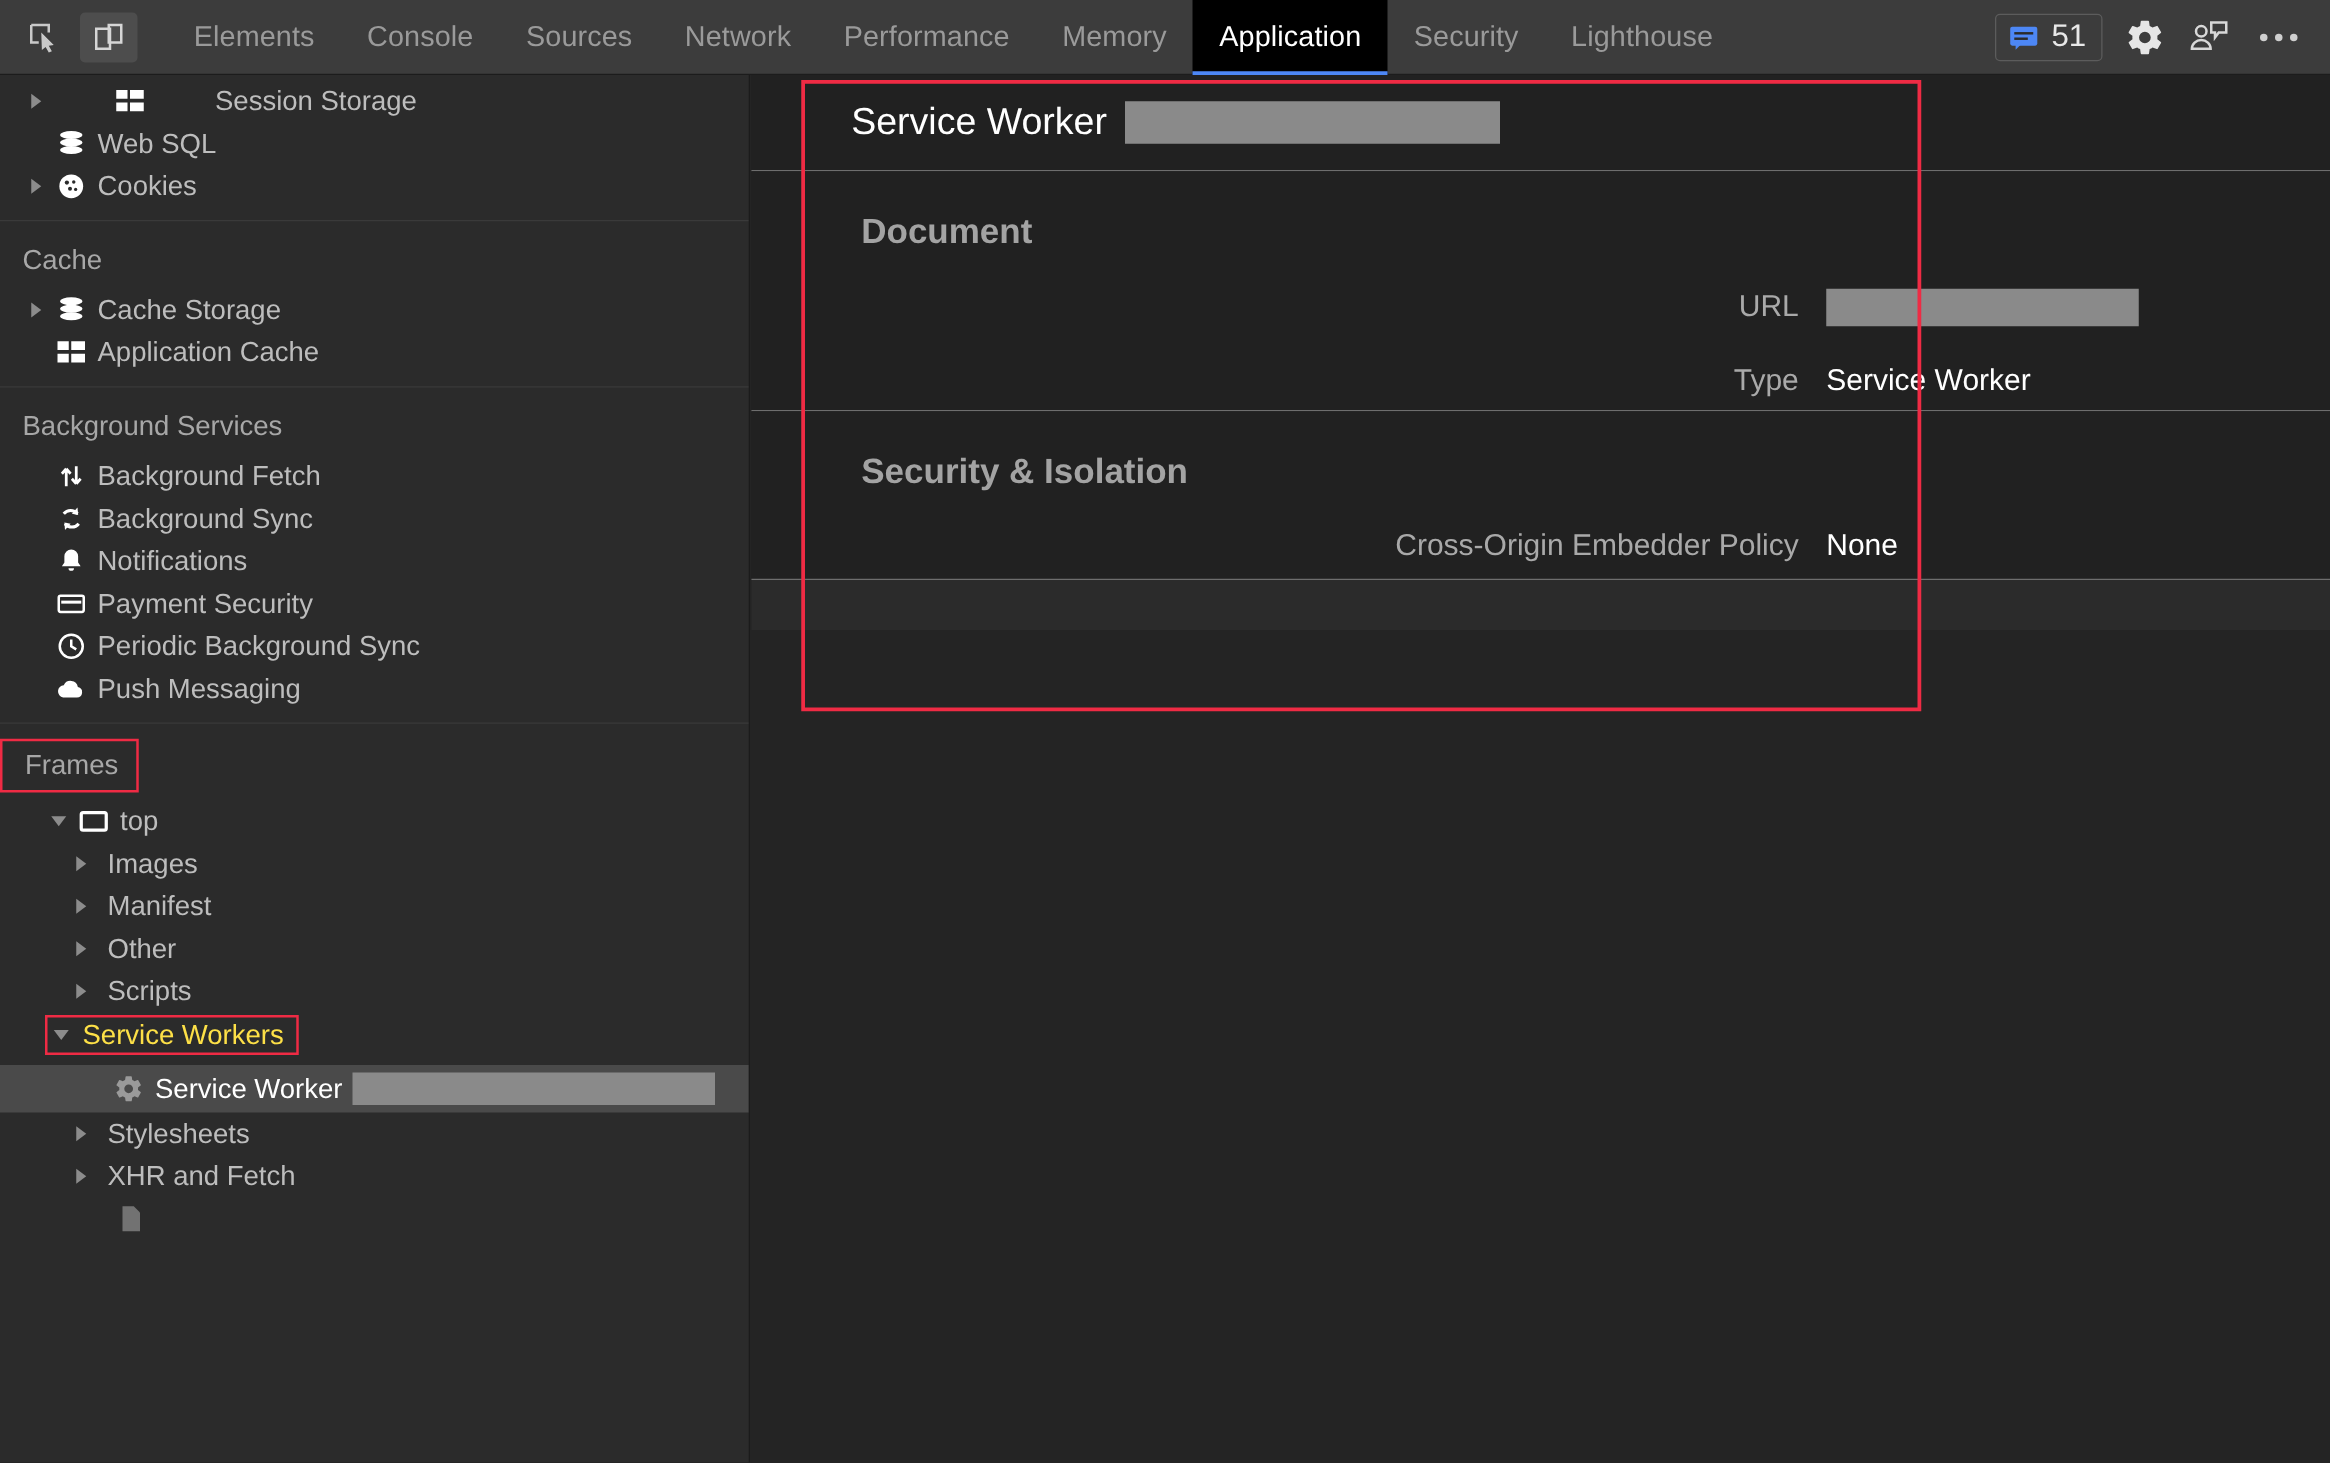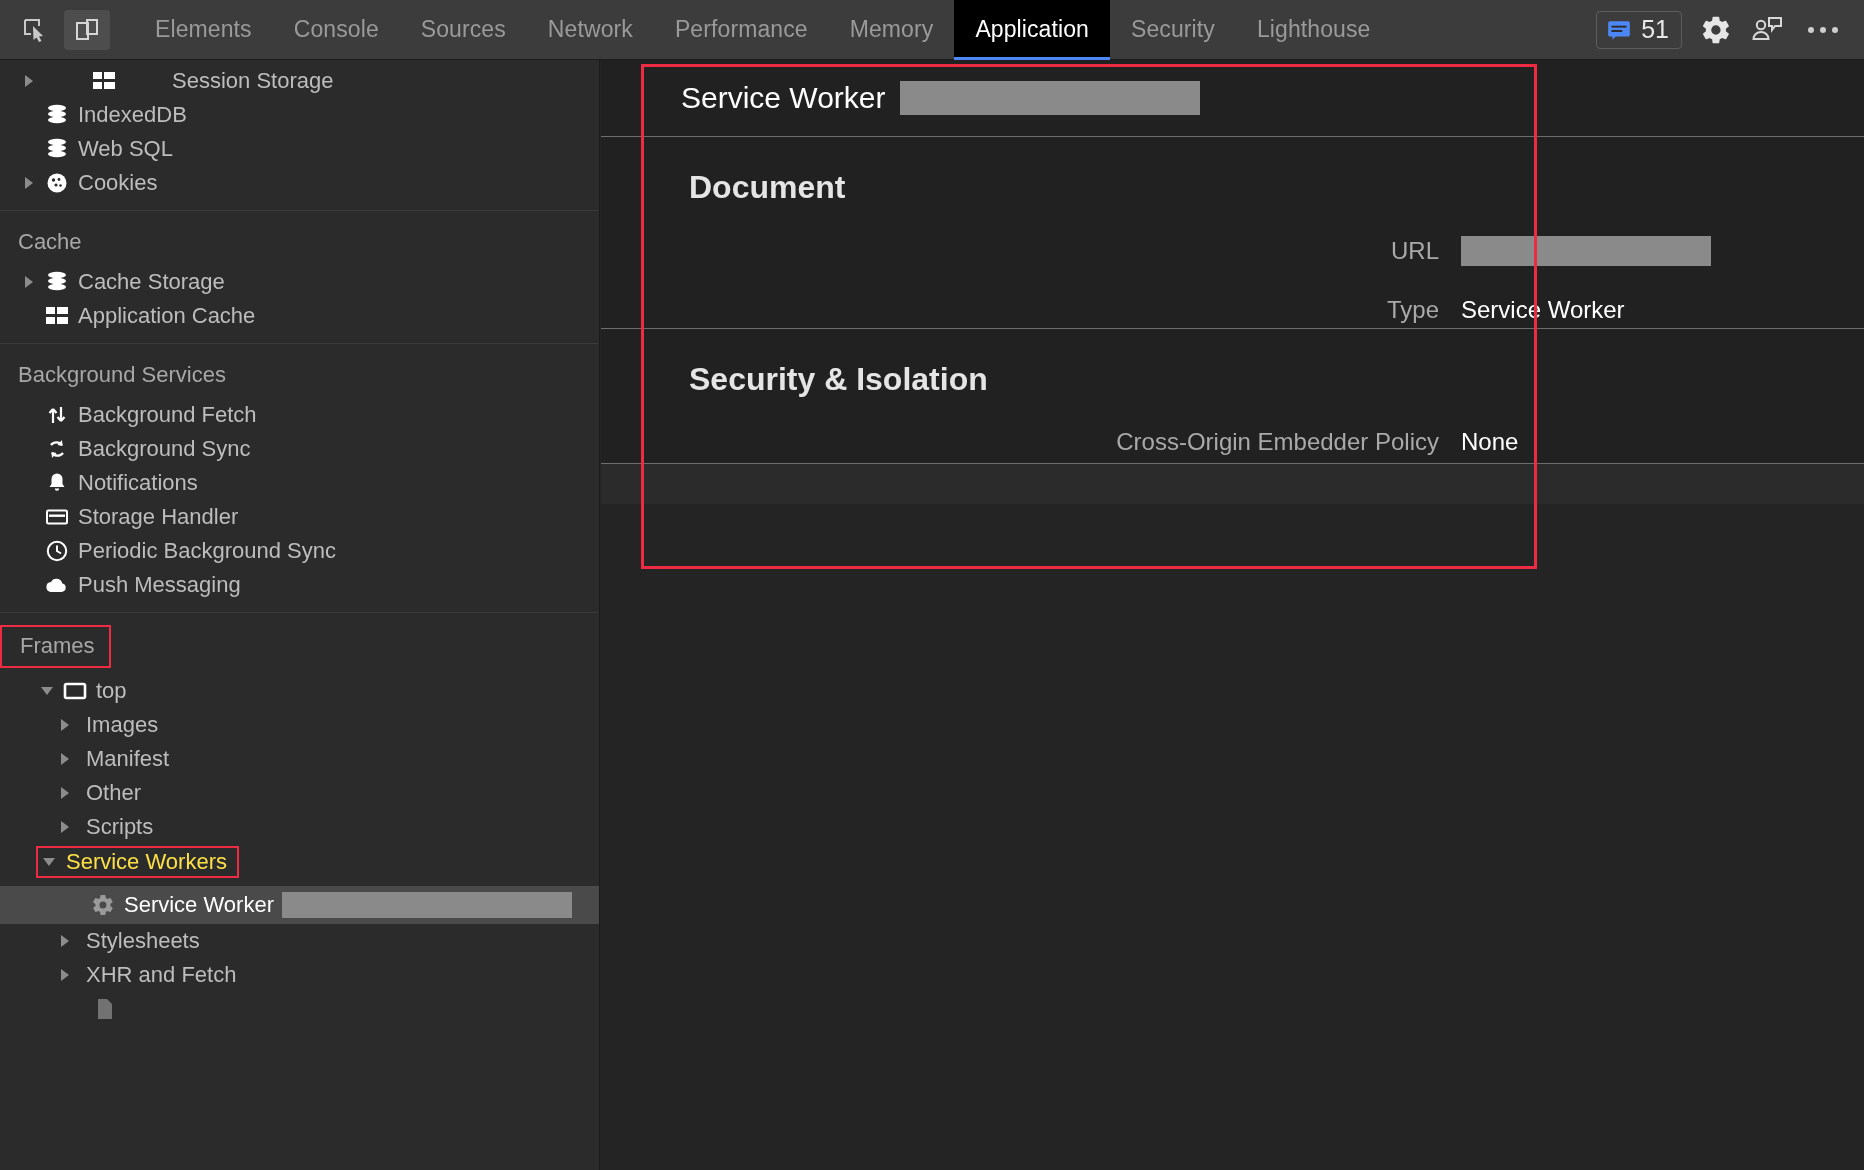--- a/index.html
+++ b/index.html
@@ -103,21 +103,21 @@
   }
   #redbox {
     position: absolute; left: 40px; top: 4px; width: 896px; height: 505px;
     border: 3px solid #ef2b44; pointer-events: none;
   }
   .panel-band { border-bottom: 1px solid #6e6e6e; background: #212121; }
   #sw-header { height: 77px; display: flex; align-items: center; padding-left: 80px; }
   #sw-header .h-title { color: #ffffff; font-size: 30px; }
   #sw-header .redact { height: 34px; width: 300px; margin-left: 14px; }
 
-  .section-title { color: #e5e5e5; font-size: 32px; font-weight: bold; padding: 32px 0 0 88px; }
+  .section-title { color: #a3a3a3; font-size: 28px; font-weight: bold; padding: 32px 0 0 88px; }
   .kv { display: flex; align-items: center; margin-top: 30px; }
   .kv .k { color: #a9a9a9; font-size: 24px; text-align: right; width: 860px; padding-right: 22px; }
   .kv .v { color: #ffffff; font-size: 24px; }
   .kv .redact { height: 30px; width: 250px; }
 
   #doc-section { height: 192px; }
   #sec-section { height: 135px; }
   #empty-band { height: 40px; background: #2b2b2b; }
 
   
@@ -208,33 +208,20 @@
       <span class="arrow hidden">
           <span></span>
         </span>
       <span class="sb-ico">
         <svg width="24" height="24" viewBox="0 0 24 24">
           <ellipse cx="12" cy="5" rx="9" ry="3.2" fill="#fff"></ellipse>
           <ellipse cx="12" cy="11" rx="9" ry="3.2" fill="#fff"></ellipse>
           <ellipse cx="12" cy="17" rx="9" ry="3.2" fill="#fff"></ellipse>
         </svg>
       </span>
-      <span class="sb-label">IndexedDB</span>
-    </div>
-    <div class="sb-row">
-      <span class="arrow hidden">
-          <span></span>
-        </span>
-      <span class="sb-ico">
-        <svg width="24" height="24" viewBox="0 0 24 24">
-          <ellipse cx="12" cy="5" rx="9" ry="3.2" fill="#fff"></ellipse>
-          <ellipse cx="12" cy="11" rx="9" ry="3.2" fill="#fff"></ellipse>
-          <ellipse cx="12" cy="17" rx="9" ry="3.2" fill="#fff"></ellipse>
-        </svg>
-      </span>
       <span class="sb-label">Web SQL</span>
     </div>
     <div class="sb-row">
       <span class="arrow">
           <span></span>
         </span>
       <span class="sb-ico">
         <svg width="24" height="24" viewBox="0 0 24 24">
           <circle cx="12" cy="12" r="9.5" fill="#fff"></circle>
           <circle cx="8.5" cy="9" r="1.7" fill="#2b2b2b"></circle>
@@ -325,21 +312,21 @@
     <div class="sb-row">
       <span class="arrow hidden">
           <span></span>
         </span>
       <span class="sb-ico">
         <svg width="24" height="24" viewBox="0 0 24 24">
           <rect x="2" y="5.5" width="20" height="13" rx="1.5" fill="none" stroke="#fff" stroke-width="2"></rect>
           <rect x="4" y="9.5" width="16" height="2.4" fill="#fff"></rect>
         </svg>
       </span>
-      <span class="sb-label">Storage Handler</span>
+      <span class="sb-label">Payment Security</span>
     </div>
 
     <div class="sb-row">
       <span class="arrow hidden">
           <span></span>
         </span>
       <span class="sb-ico">
         <svg width="24" height="24" viewBox="0 0 24 24">
           <circle cx="12" cy="12" r="9.2" fill="none" stroke="#fff" stroke-width="2"></circle>
           <path d="M12 6.5 V12 L16 14.5" stroke="#fff" stroke-width="2" fill="none"></path>

